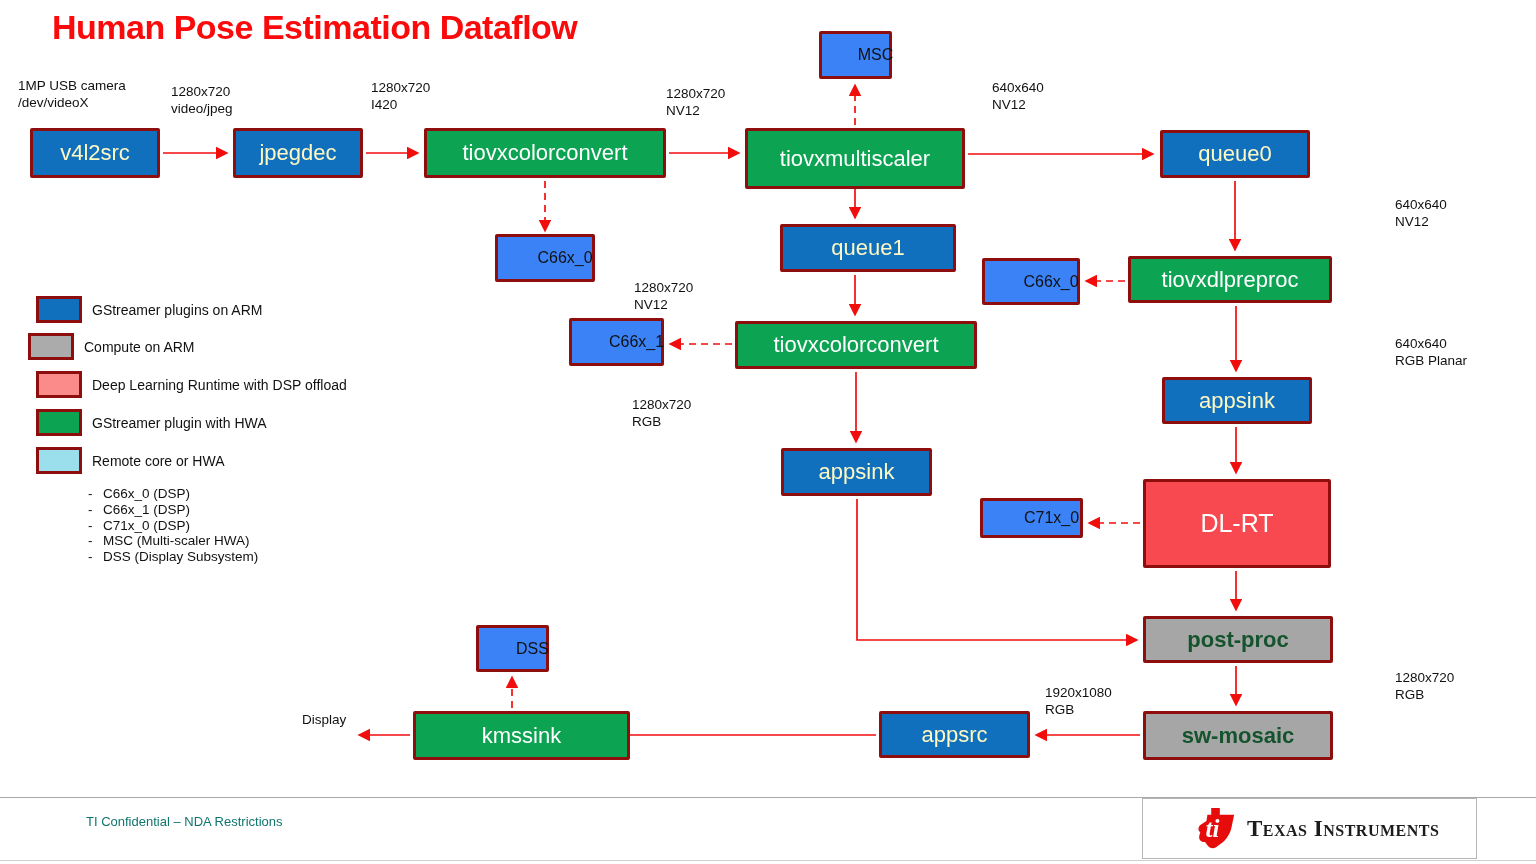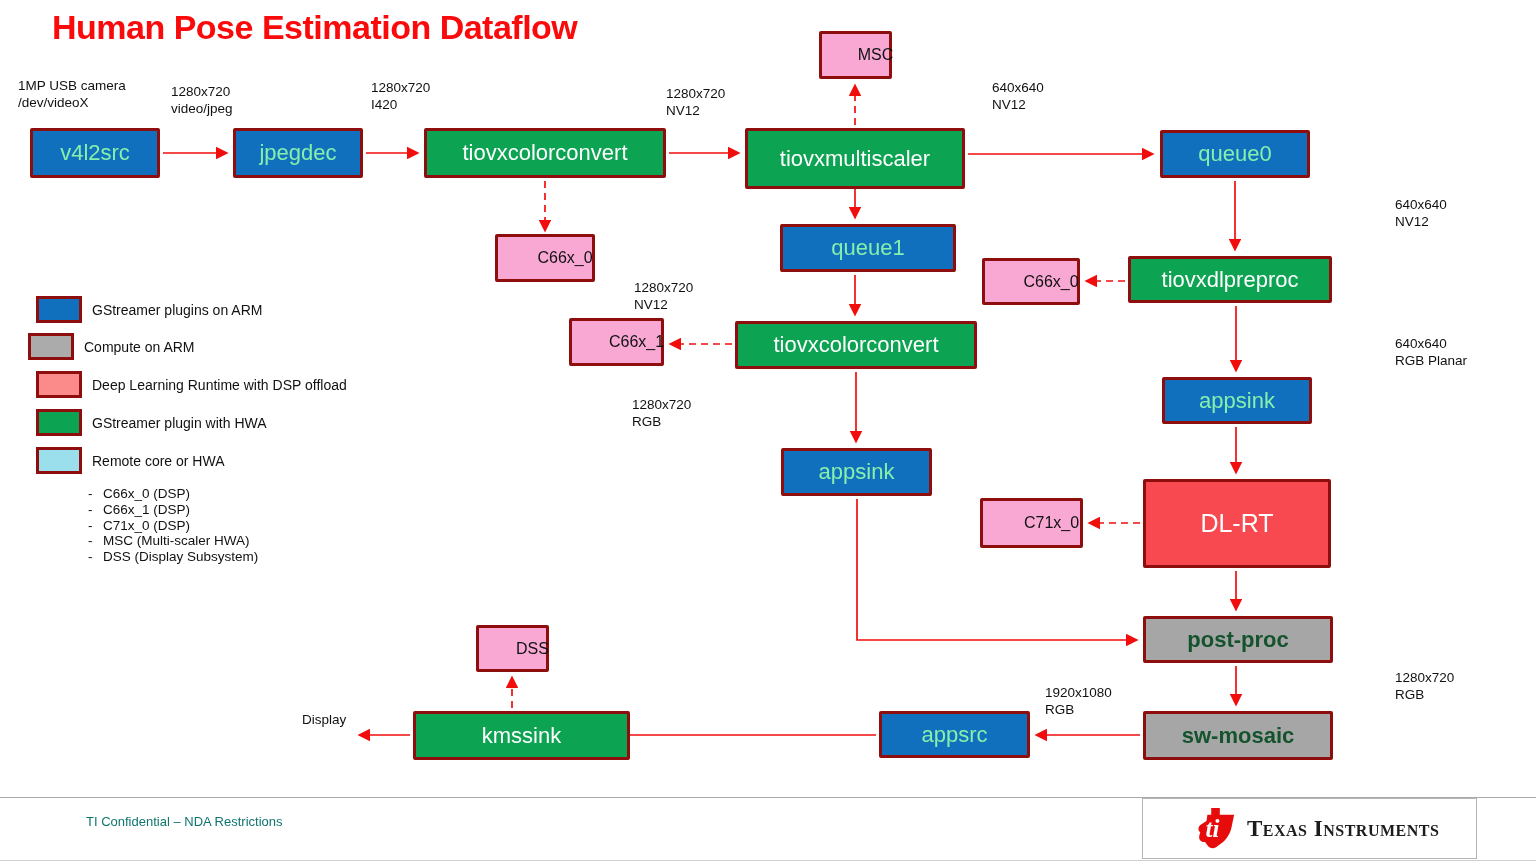--- a/index.html
+++ b/index.html
@@ -2,25 +2,25 @@
 <html><head>
 <meta charset="utf-8">
 <style>
   html,body{margin:0;padding:0;background:#fff;}
   .stage{position:relative;width:1536px;height:864px;background:#fff;overflow:hidden;
          font-family:"Liberation Sans",sans-serif;}
   .title{position:absolute;left:52px;top:8px;font-size:34px;font-weight:bold;
          color:#fa0a0a;letter-spacing:-0.5px;}
   .node{position:absolute;display:flex;align-items:center;justify-content:center;
         border:3px solid #8e0e0e;border-radius:2px;box-sizing:border-box;text-align:center;}
-  .blue {background:#1170bd;color:#86efac;}
+  .blue {background:#1170bd;color:#fef9c3;}
   .green{background:#0ca352;color:#fff;}
   .grayb{background:#a6a6a6;color:#14532d;font-weight:bold;}
   .redb {background:#f7494f;color:#fff;}
-  .cyanb{background:#f9a8d4;color:#111;padding-left:40px;}
+  .cyanb{background:#3b82f6;color:#111;padding-left:40px;}
   .fs-lg{font-size:22px;}
   .fs-xl{font-size:25px;}
   .fs-sm{font-size:16px;}
   .ann{position:absolute;font-size:13.5px;line-height:16.5px;color:#111;white-space:pre-line;}
   .arrows{position:absolute;left:0;top:0;pointer-events:none;}
   
   .legend-row{position:absolute;display:flex;align-items:center;}
   .swatch{width:40px;height:21px;border:3px solid #8e0e0e;box-sizing:content-box;}
   .sw-blue{background:#1170bd;} .sw-gray{background:#ababab;} .sw-pink{background:#fb8a8a;}
   .sw-green{background:#0ca352;} .sw-cyan{background:#9adfeb;}
@@ -87,21 +87,21 @@
   <div class="node blue fs-lg" style="left:1160px;top:130px;width:150px;height:48px">queue0</div>
   <div class="node cyanb fs-sm" style="left:819px;top:31px;width:73px;height:48px">MSC</div>
   <div class="node cyanb fs-sm" style="left:495px;top:234px;width:100px;height:48px">C66x_0</div>
   <div class="node blue fs-lg" style="left:780px;top:224px;width:176px;height:48px">queue1</div>
   <div class="node cyanb fs-sm" style="left:982px;top:258px;width:98px;height:47px">C66x_0</div>
   <div class="node green fs-lg" style="left:1128px;top:256px;width:204px;height:47px">tiovxdlpreproc</div>
   <div class="node cyanb fs-sm" style="left:569px;top:318px;width:95px;height:48px">C66x_1</div>
   <div class="node green fs-lg" style="left:735px;top:321px;width:242px;height:48px">tiovxcolorconvert</div>
   <div class="node blue fs-lg" style="left:1162px;top:377px;width:150px;height:47px">appsink</div>
   <div class="node blue fs-lg" style="left:781px;top:448px;width:151px;height:48px">appsink</div>
-  <div class="node cyanb fs-sm" style="left:980px;top:498px;width:103px;height:50px">C71x_0</div>
+  <div class="node cyanb fs-sm" style="left:980px;top:498px;width:103px;height:40px">C71x_0</div>
   <div class="node redb fs-xl" style="left:1143px;top:479px;width:188px;height:89px">DL-RT</div>
   <div class="node grayb fs-lg" style="left:1143px;top:616px;width:190px;height:47px">post-proc</div>
   <div class="node grayb fs-lg" style="left:1143px;top:711px;width:190px;height:49px">sw-mosaic</div>
   <div class="node blue fs-lg" style="left:879px;top:711px;width:151px;height:47px">appsrc</div>
   <div class="node green fs-lg" style="left:413px;top:711px;width:217px;height:49px">kmssink</div>
   <div class="node cyanb fs-sm" style="left:476px;top:625px;width:73px;height:47px">DSS</div>
 
   <div class="ann" style="left:18px;top:78px">1MP USB camera
 /dev/videoX</div>
   <div class="ann" style="left:171px;top:84px">1280x720

